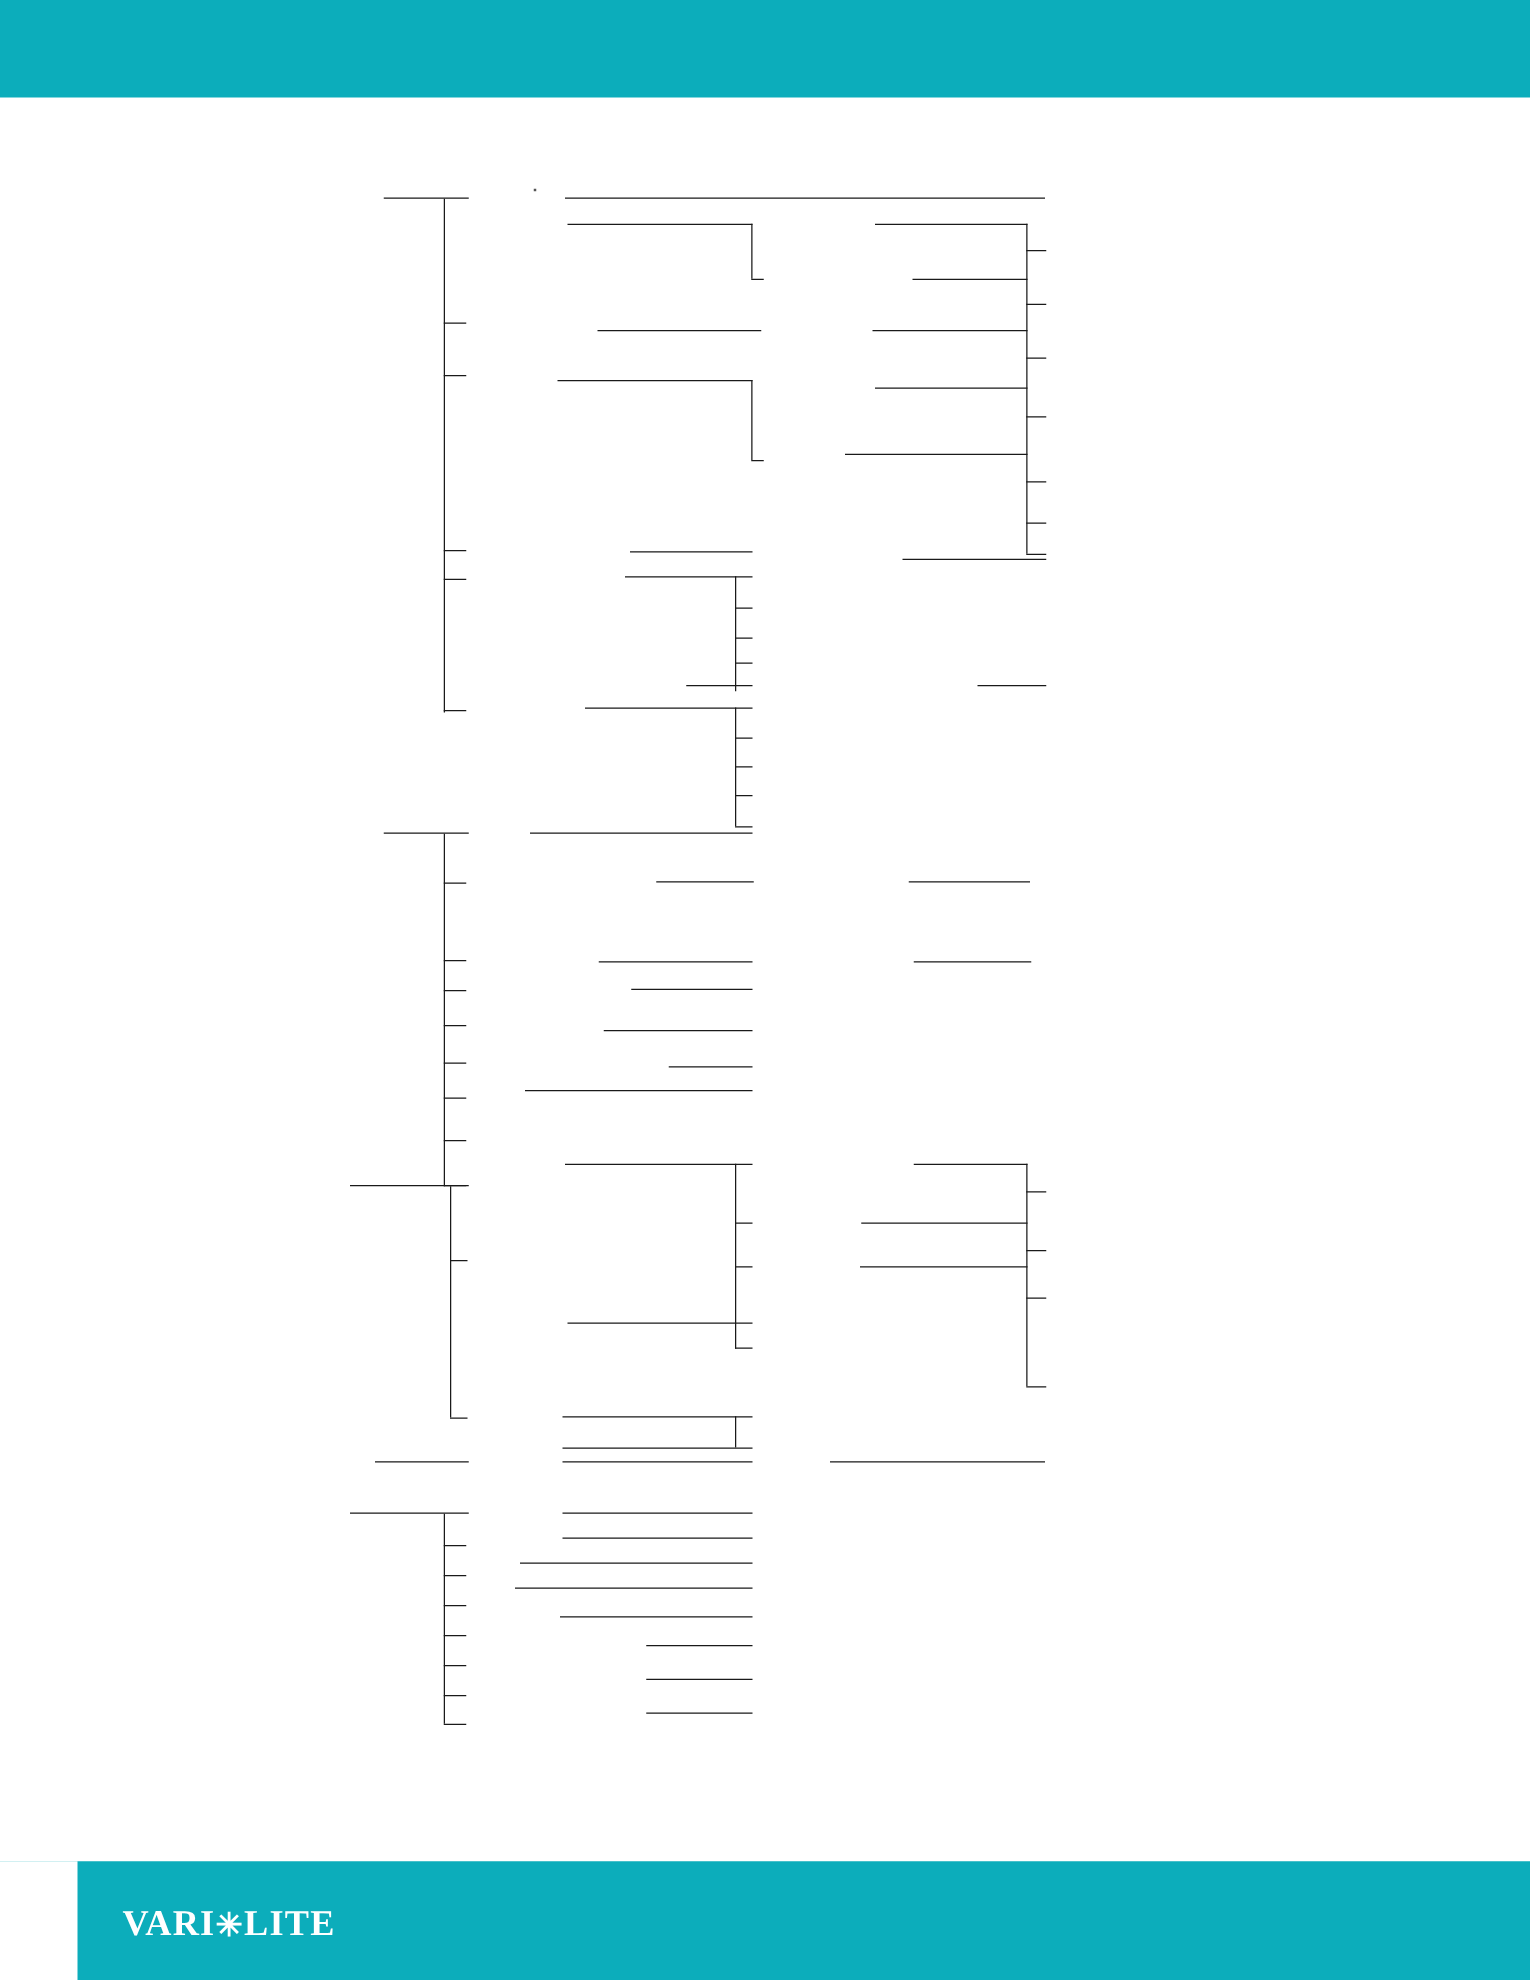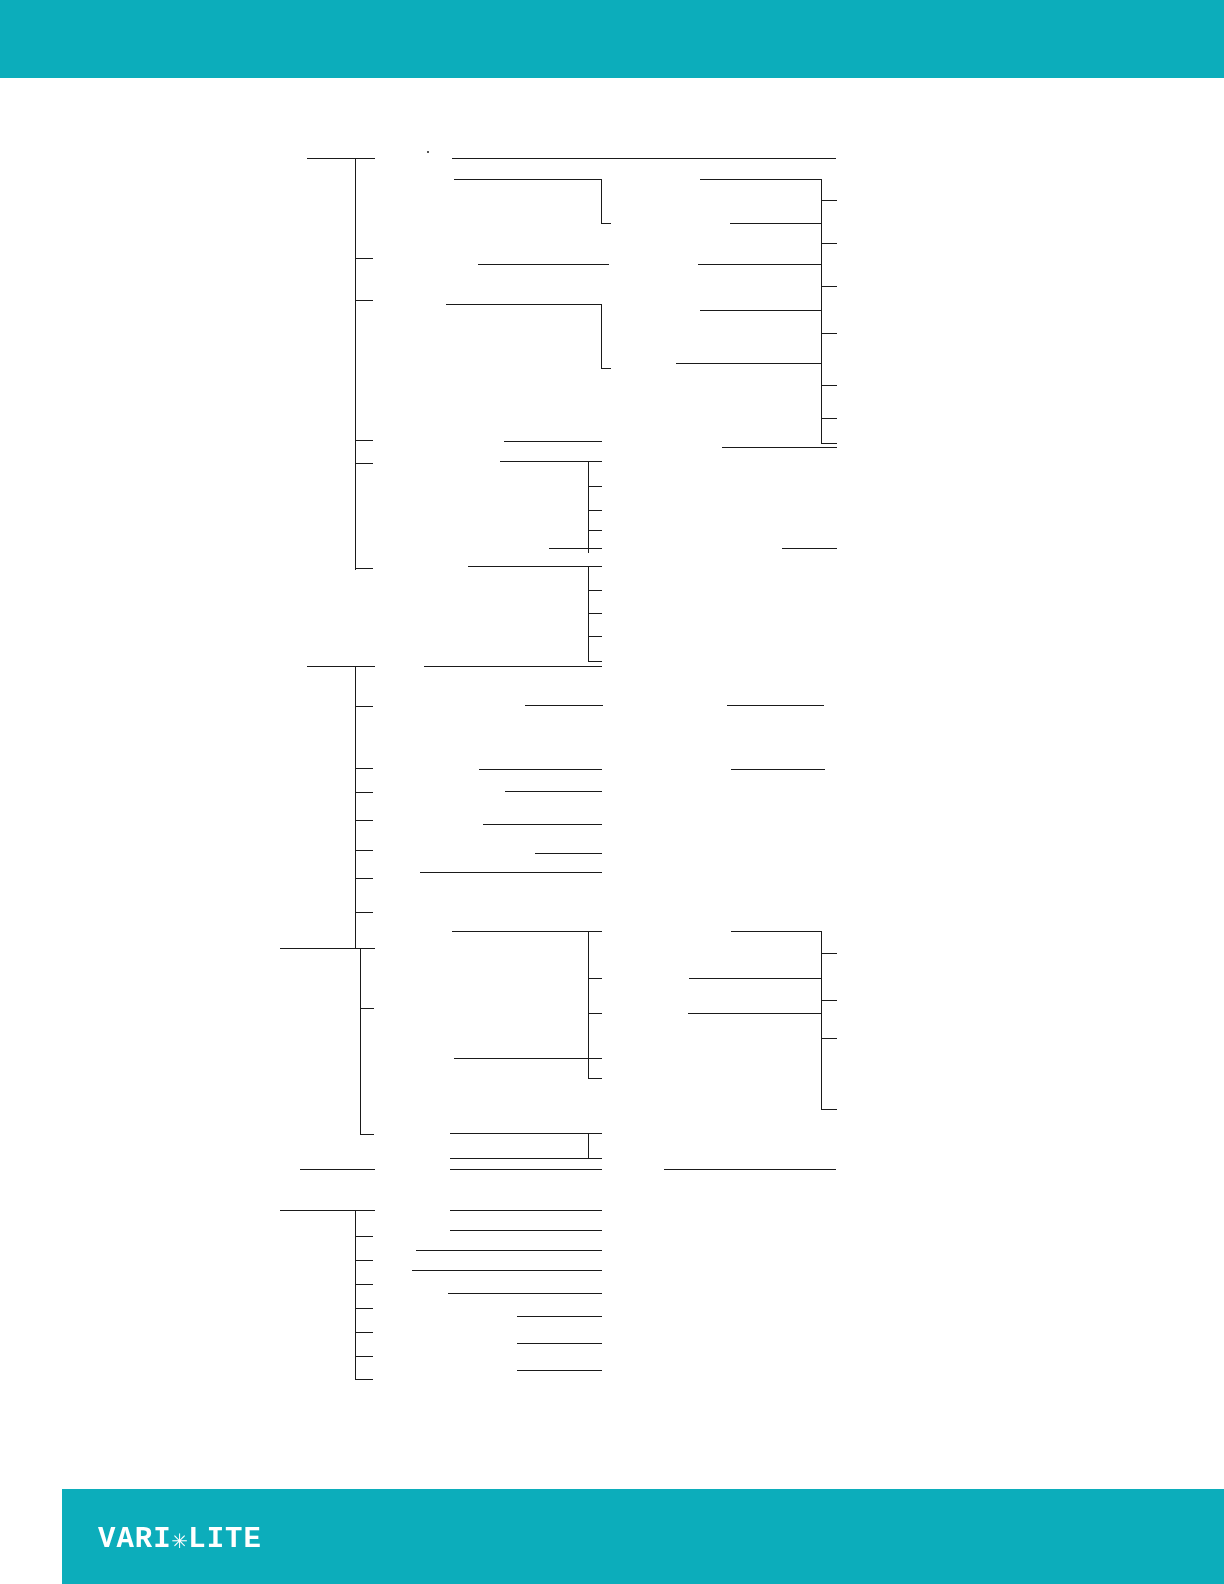--- a/index.html
+++ b/index.html
@@ -44,21 +44,21 @@
     bottom: 0;
     width: 62px;
     height: 95px;
     background: #ffffff;
   }
   .logo {
     position: absolute;
     left: 98px;
     bottom: 30px;
     color: #ffffff;
-    font-family: Liberation Mono, monospace;
+    font-family: Liberation Serif, serif;
     font-weight: bold;
     font-size: 29px;
     letter-spacing: 1px;
     line-height: 1;
     user-select: none;
     text-align: right;
   }
   .logo .star {
     display: inline-block;
     transform: translateY(1px);

